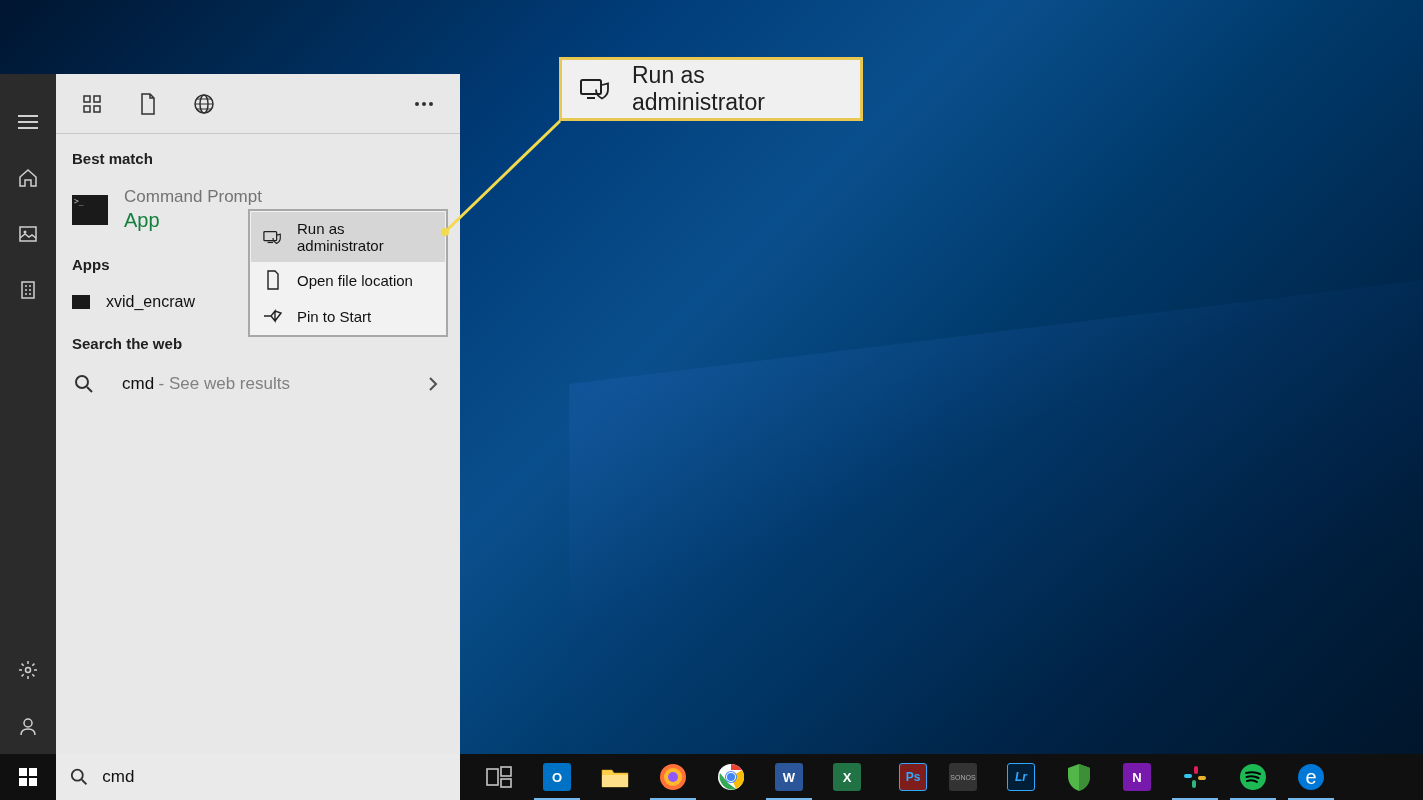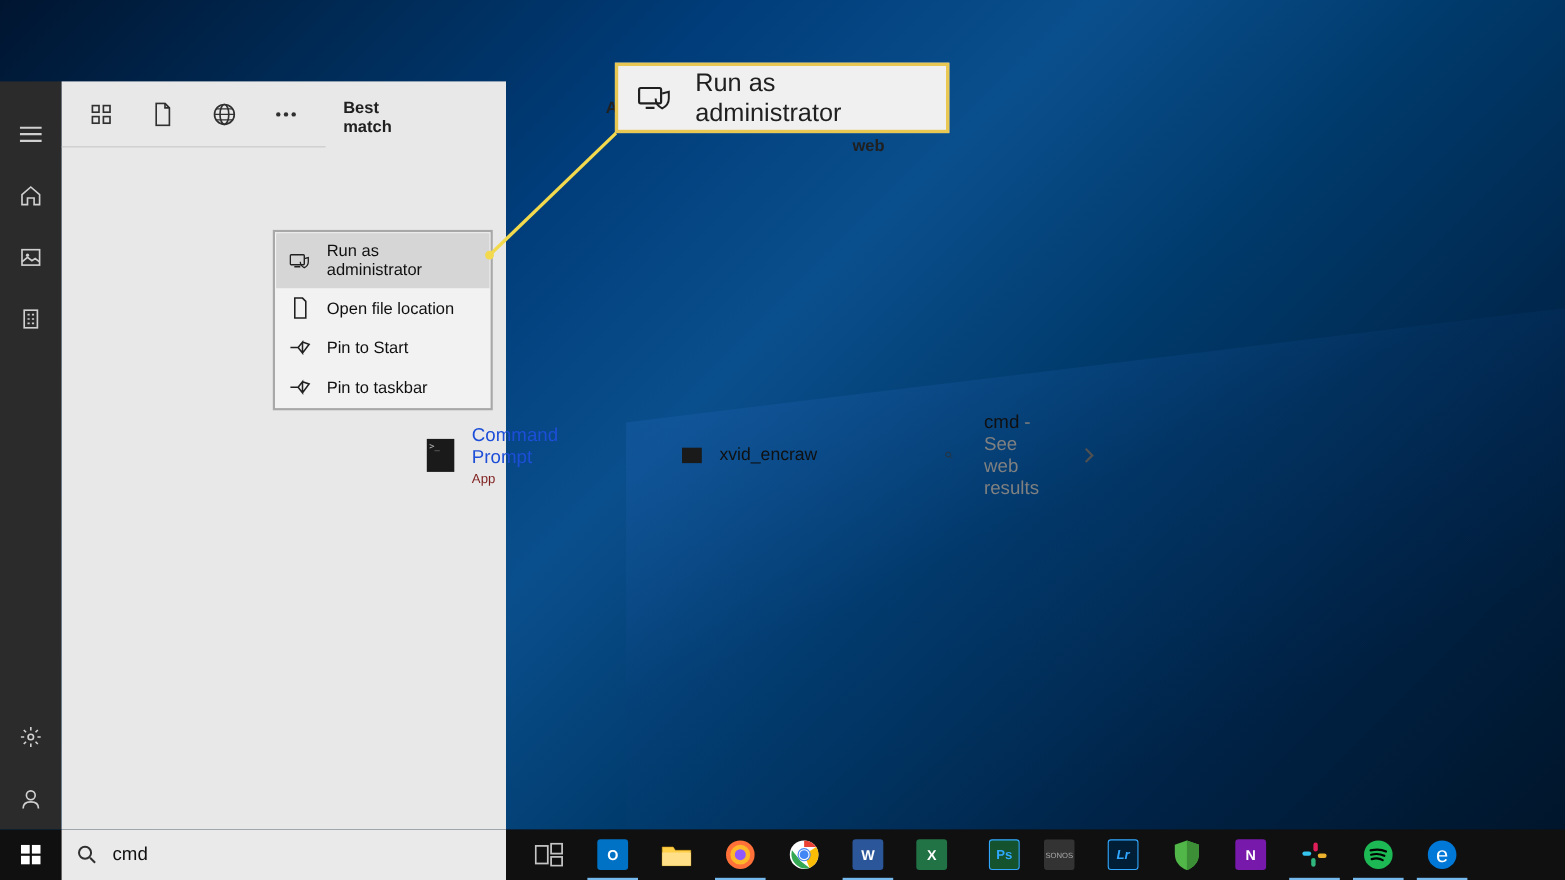--- a/index.html
+++ b/index.html
@@ -18,38 +18,38 @@
     .start-rail {
       position: absolute; left: 0; top: 74px; width: 56px; height: 680px;
       background: #2b2b2b; display: flex; flex-direction: column; align-items: center;
       padding-top: 20px; gap: 0;
     }
     .rail-icon { width: 56px; height: 56px; display: flex; align-items: center; justify-content: center; color: #d0d0d0; cursor: pointer; }
     .rail-spacer { flex: 1; }
     
     .search-panel {
       position: absolute; left: 56px; top: 74px; width: 404px; height: 680px;
-      background: #e8e8e8; display: flex; 
+      background: #e8e8e8; display: flex; flex-direction: column;
     }
     .filter-row {
       height: 60px; display: flex; align-items: center; padding: 0 8px; gap: 0;
       border-bottom: 1px solid #c8c8c8;
     }
     .filter-btn { width: 56px; height: 56px; display: flex; align-items: center; justify-content: center; color: #303030; cursor: pointer; }
     .filter-spacer { flex: 1; }
     
     .section-header { padding: 16px 16px 12px 16px; font-size: 15px; font-weight: 600; color: #202020; }
     
     .result-item { display: flex; align-items: center; padding: 8px 16px; gap: 16px; cursor: pointer; }
     .result-icon-lg { width: 36px; height: 30px; background: #1a1a1a; display: flex; align-items: flex-start; justify-content: flex-start; padding: 2px; }
     .result-icon-lg::after { content: '>_'; color: #bbb; font-size: 8px; font-family: monospace; }
     .result-icon-sm { width: 18px; height: 14px; background: #1a1a1a; }
     .result-text { display: flex; flex-direction: column; }
-    .result-title { font-size: 17px; color: #1d4ed8; }
-    .result-subtitle { font-size: 12px; color: #7f1d1d; margin-top: 2px; }
+    .result-title { font-size: 17px; color: #737373; }
+    .result-subtitle { font-size: 20px; color: #15803d; margin-top: 2px; }
     
     .apps-item { display: flex; align-items: center; padding: 8px 16px; gap: 16px; cursor: pointer; font-size: 16px; color: #101010; }
     
     .web-item { display: flex; align-items: center; padding: 10px 16px; gap: 28px; cursor: pointer; }
     .web-item .search-icn { width: 20px; height: 20px; margin-left: 2px; }
     .web-query { font-size: 17px; color: #101010; }
     .web-suffix { font-size: 17px; color: #808080; }
     .web-arrow { margin-left: auto; margin-right: 6px; color: #505050; }
     
     .context-menu {
@@ -215,28 +215,20 @@
     <span>Open file location</span>
   </div>
   <div class="ctx-item">
     <span class="ctx-icn">
       <svg class="icn" width="20" height="16" viewBox="0 0 20 16">
           <path d="M1 8h7M12 3v10l-4-5zM12 3l6 2-6 8" fill="none" stroke="currentColor" stroke-width="1.4"></path>
         </svg>
     </span>
     <span>Pin to Start</span>
   </div>
-  <div class="ctx-item">
-    <span class="ctx-icn">
-      <svg class="icn" width="20" height="16" viewBox="0 0 20 16">
-          <path d="M1 8h7M12 3v10l-4-5zM12 3l6 2-6 8" fill="none" stroke="currentColor" stroke-width="1.4"></path>
-        </svg>
-    </span>
-    <span>Pin to taskbar</span>
-  </div>
 </div>
 
 <div class="callout">
   <span>
     <svg class="icn" width="32" height="26" viewBox="0 0 32 26">
         <rect x="1" y="4" width="20" height="14" rx="1.5" fill="none" stroke="#202020" stroke-width="2"></rect>
         <path d="M7 22h8" stroke="#202020" stroke-width="2"></path>
         <path d="M22 9l6-1.5v6c0 4.5-3 7.5-6 9-3-1.5-6-4.5-6-9" fill="none" stroke="#202020" stroke-width="1.8"></path>
       </svg>
   </span>
@@ -302,21 +294,21 @@
         </svg>
       </div>
       <div class="tb-app active">
         <div class="tb-app-ico" style="background: rgb(43, 87, 154);">W</div>
         <span class="active-line"></span>
       </div>
       <div class="tb-app">
         <div class="tb-app-ico" style="background: rgb(33, 115, 70);">X</div>
       </div>
       <div class="tb-app">
-        <div class="tb-app-ico" style="background: #14532d; border: 1px solid rgb(49, 168, 255); color: rgb(49, 168, 255); font-size: 12px; margin-left: 16px;">Ps</div>
+        <div class="tb-app-ico" style="background: #7f1d1d; border: 1px solid rgb(49, 168, 255); color: rgb(49, 168, 255); font-size: 12px; margin-left: 16px;">Ps</div>
       </div>
       <div class="tb-app">
         <svg width="28" height="28" viewBox="0 0 28 28">
           <rect width="28" height="28" rx="3" fill="#333"></rect>
           <text x="14" y="17" font-size="7" fill="#aaa" text-anchor="middle">SONOS</text>
         </svg>
       </div>
       <div class="tb-app">
         <div class="tb-app-ico" style="background: rgb(0, 30, 54); border: 1px solid rgb(49, 168, 255); color: rgb(49, 168, 255); font-size: 12px; font-style: italic;">Lr</div>
       </div>

